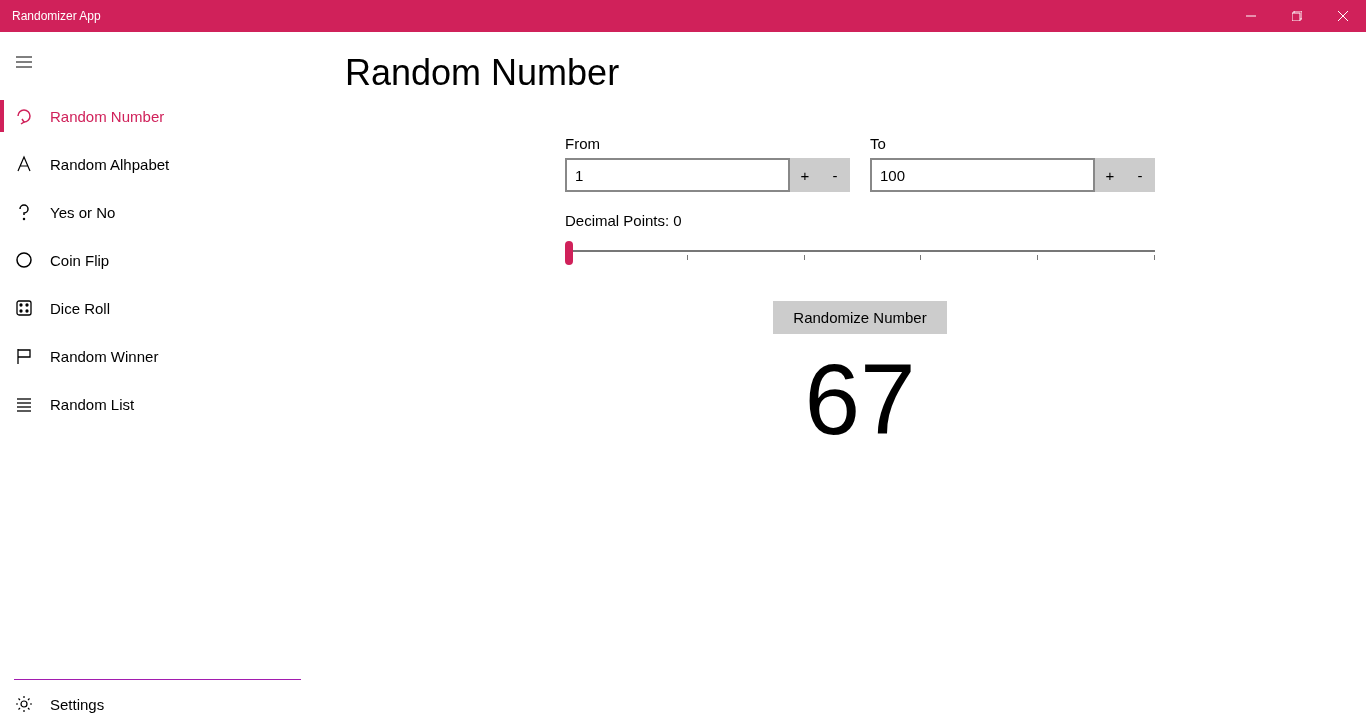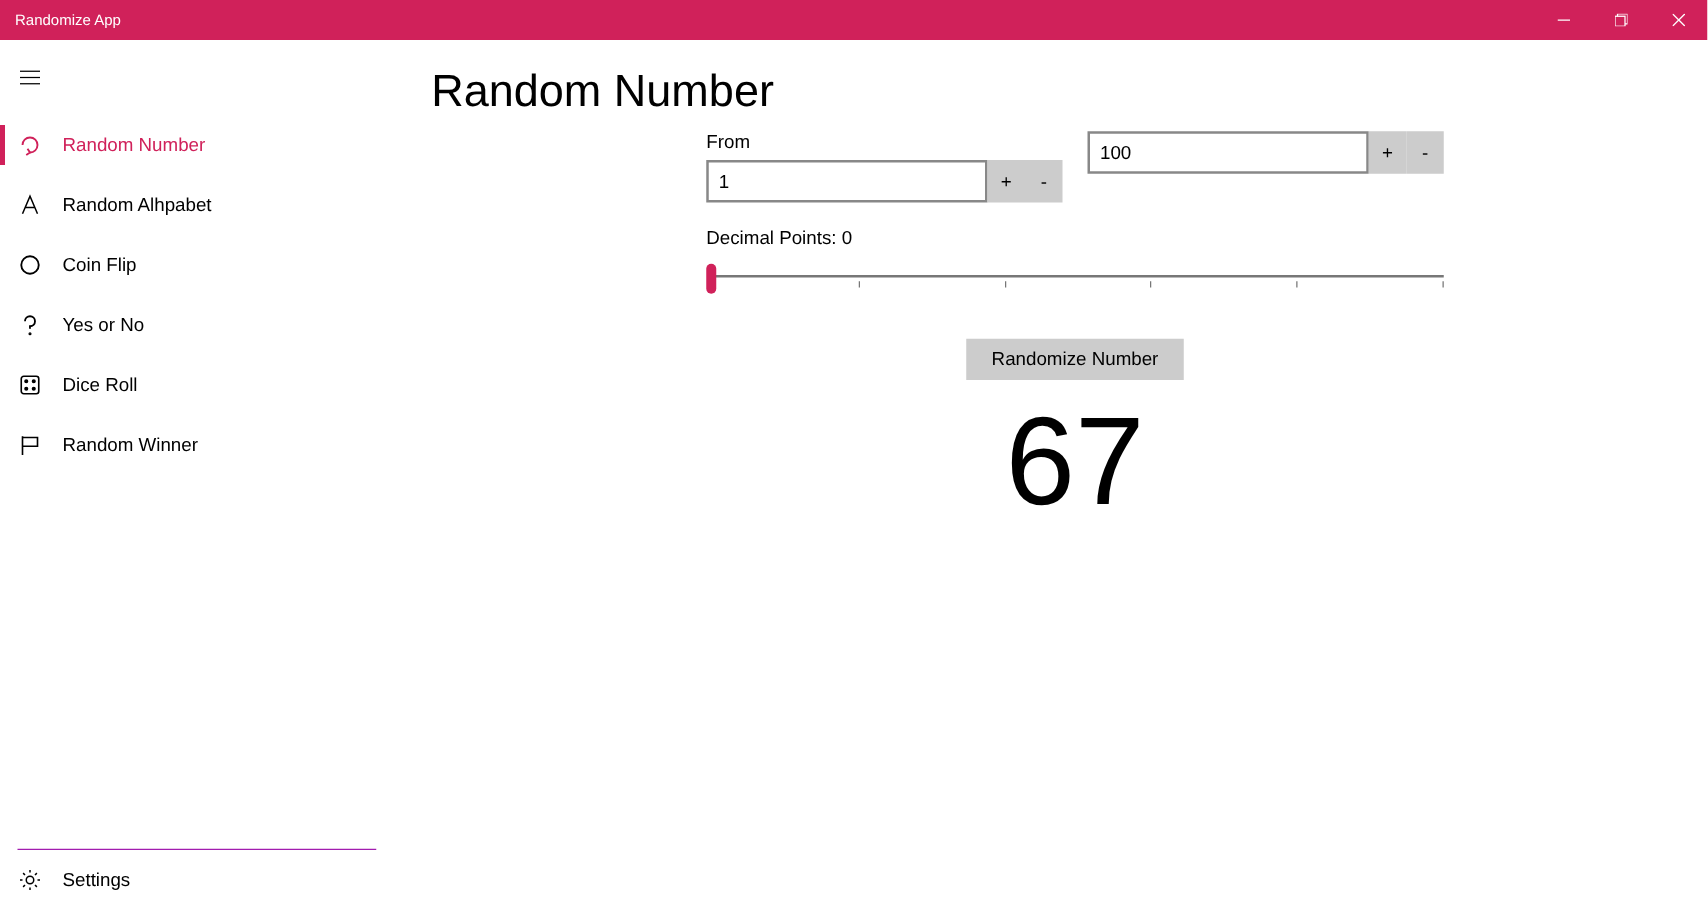--- a/index.html
+++ b/index.html
@@ -112,21 +112,21 @@
       flex: 1;
       padding: 20px 40px;
     }
     .page-title {
       font-size: 36px;
       font-weight: 300;
       margin-bottom: 10px;
     }
     .controls {
       margin-left: 220px;
-      margin-top: 11px;
+      margin-top: 41px;
       width: 590px;
     }
     .row {
       display: flex;
       gap: 20px;
       margin-bottom: 20px;
     }
     .field-group {
       flex: 1;
     }
@@ -210,21 +210,21 @@
       text-align: center;
       font-size: 100px;
       font-weight: 300;
       line-height: 1;
     }
   </style>
 </head>
 <body>
 
 <div class="titlebar">
-  <div class="titlebar-title">Randomize App</div>
+  <div class="titlebar-title">Randomizer App</div>
   <div class="titlebar-buttons">
     <div class="titlebar-btn">
       <svg width="10" height="10" viewBox="0 0 10 10">
           <line x1="0" y1="5" x2="10" y2="5"></line>
         </svg>
     </div>
     <div class="titlebar-btn">
       <svg width="10" height="10" viewBox="0 0 10 10">
           <rect x="0" y="2" width="8" height="8"></rect>
           <polyline points="2,2 2,0 10,0 10,8 8,8"></polyline>
@@ -262,33 +262,33 @@
         <span class="nav-icon">
           <svg width="18" height="18" viewBox="0 0 18 18" fill="none" stroke="#000" stroke-width="1.2">
               <path d="M 3 16 L 9 2 L 15 16 M 5 11 L 13 11"></path>
             </svg>
         </span>
         <span class="nav-label">Random Alhpabet</span>
       </div>
       <div class="nav-item">
         <span class="nav-icon">
           <svg width="18" height="18" viewBox="0 0 18 18" fill="none" stroke="#000" stroke-width="1.5">
-              <circle cx="9" cy="9" r="7"></circle>
-            </svg>
-        </span>
-        <span class="nav-label">Coin Flip</span>
-      </div>
-      <div class="nav-item">
-        <span class="nav-icon">
-          <svg width="18" height="18" viewBox="0 0 18 18" fill="none" stroke="#000" stroke-width="1.5">
               <path d="M 5 6 A 4 4 0 1 1 9 10 L 9 12"></path>
               <circle cx="9" cy="16" r="0.5" fill="#000"></circle>
             </svg>
         </span>
         <span class="nav-label">Yes or No</span>
+      </div>
+      <div class="nav-item">
+        <span class="nav-icon">
+          <svg width="18" height="18" viewBox="0 0 18 18" fill="none" stroke="#000" stroke-width="1.5">
+              <circle cx="9" cy="9" r="7"></circle>
+            </svg>
+        </span>
+        <span class="nav-label">Coin Flip</span>
       </div>
       <div class="nav-item">
         <span class="nav-icon">
           <svg width="18" height="18" viewBox="0 0 18 18" fill="none" stroke="#000" stroke-width="1.3">
               <rect x="2" y="2" width="14" height="14" rx="2"></rect>
               <circle cx="6" cy="6" r="1" fill="#000"></circle>
               <circle cx="12" cy="6" r="1" fill="#000"></circle>
               <circle cx="6" cy="12" r="1" fill="#000"></circle>
               <circle cx="12" cy="12" r="1" fill="#000"></circle>
             </svg>
@@ -296,20 +296,31 @@
         <span class="nav-label">Dice Roll</span>
       </div>
       <div class="nav-item">
         <span class="nav-icon">
           <svg width="18" height="18" viewBox="0 0 18 18" fill="none" stroke="#000" stroke-width="1.3">
               <line x1="3" y1="2" x2="3" y2="17"></line>
               <path d="M 3 3 L 15 3 L 15 10 L 3 10"></path>
             </svg>
         </span>
         <span class="nav-label">Random Winner</span>
+      </div>
+      <div class="nav-item">
+        <span class="nav-icon">
+          <svg width="18" height="18" viewBox="0 0 18 18" fill="none" stroke="#000" stroke-width="1.3">
+              <line x1="2" y1="4" x2="16" y2="4"></line>
+              <line x1="2" y1="8" x2="16" y2="8"></line>
+              <line x1="2" y1="12" x2="16" y2="12"></line>
+              <line x1="2" y1="16" x2="16" y2="16"></line>
+            </svg>
+        </span>
+        <span class="nav-label">Random List</span>
       </div>
     </div>
     <div class="sidebar-bottom">
       <div class="nav-item">
         <span class="nav-icon">
           <svg width="18" height="18" viewBox="0 0 18 18" fill="none" stroke="#000" stroke-width="1.2">
               <circle cx="9" cy="9" r="3"></circle>
               <path d="M 9 1 L 9 3 M 9 15 L 9 17 M 1 9 L 3 9 M 15 9 L 17 9 M 3.5 3.5 L 5 5 M 13 13 L 14.5 14.5 M 3.5 14.5 L 5 13 M 13 5 L 14.5 3.5"></path>
             </svg>
         </span>
@@ -324,20 +335,21 @@
       <div class="row">
         <div class="field-group">
           <label class="label">From</label>
           <div class="num-input-wrap">
             <input class="num-input" type="text" value="1" style="">
             <button class="spin-btn">+</button>
             <button class="spin-btn">-</button>
           </div>
         </div>
         <div class="field-group">
+          <label class="label">To</label>
           <div class="num-input-wrap">
             <input class="num-input" type="text" value="100" style="">
             <button class="spin-btn">+</button>
             <button class="spin-btn">-</button>
           </div>
         </div>
       </div>
       <div class="decimal-label">Decimal Points: 0</div>
       <div class="slider-wrap">
         <div class="slider-track"></div>

